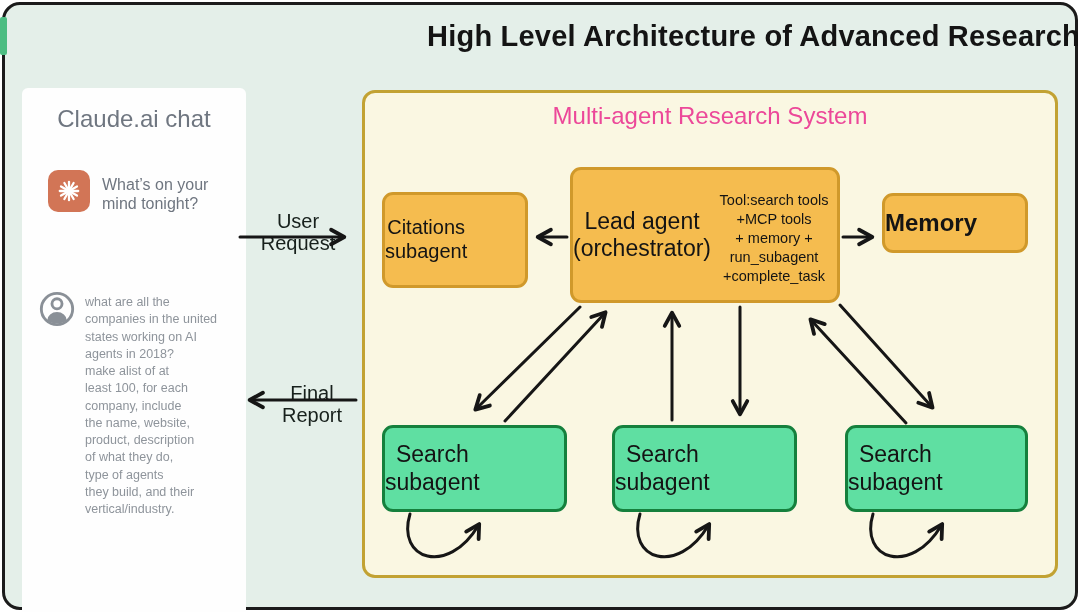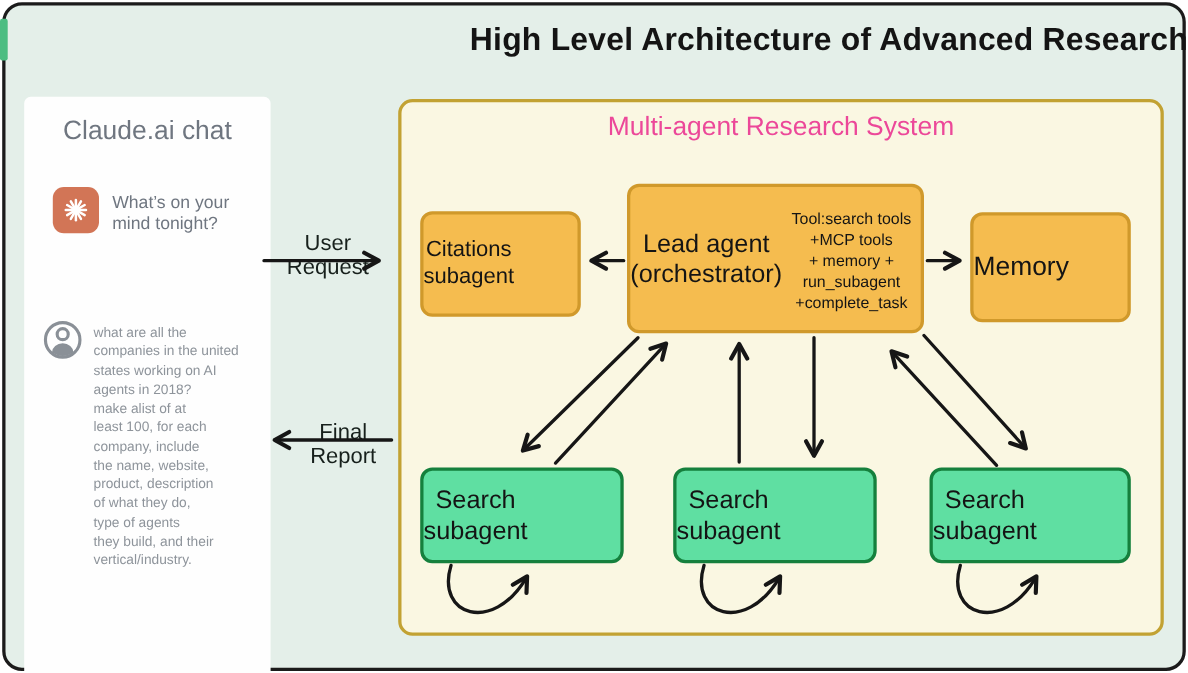--- a/index.html
+++ b/index.html
@@ -35,21 +35,21 @@
   .system-title{position:absolute;left:362px;top:102px;width:696px;text-align:center;font-size:24px;font-weight:500;color:#ec4899;}
 
   .node{position:absolute;display:flex;flex-direction:row;align-items:center;justify-content:space-between;
         text-align:center;border-radius:11px;color:#141414;}
   .orange{background:#f5bc4f;border:3px solid #d0992b;}
   .green{background:#5fdfa2;border:3px solid #15803d;}
   .node-citations{left:382px;top:192px;width:146px;height:96px;font-size:20px;line-height:1.18;}
   .node-lead{left:570px;top:167px;width:270px;height:136px;}
   .lead-title{font-size:23px;line-height:1.18;}
   .lead-tools{font-size:14.5px;font-weight:400;line-height:1.3;margin-top:7px;}
-  .node-memory{left:882px;top:193px;width:146px;height:100px;font-size:24px;}
+  .node-memory{left:882px;top:193px;width:146px;height:60px;font-size:24px;font-weight:bold;}
   .node-search1{left:382px;top:425px;width:185px;height:87px;font-size:23px;line-height:1.18;}
   .node-search2{left:612px;top:425px;width:185px;height:87px;font-size:23px;line-height:1.18;}
   .node-search3{left:845px;top:425px;width:183px;height:87px;font-size:23px;line-height:1.18;}
 
   .arrows{position:absolute;left:0;top:0;width:1080px;height:612px;pointer-events:none;}
 </style>
 </head>
 <body>
 
 <div class="canvas">

